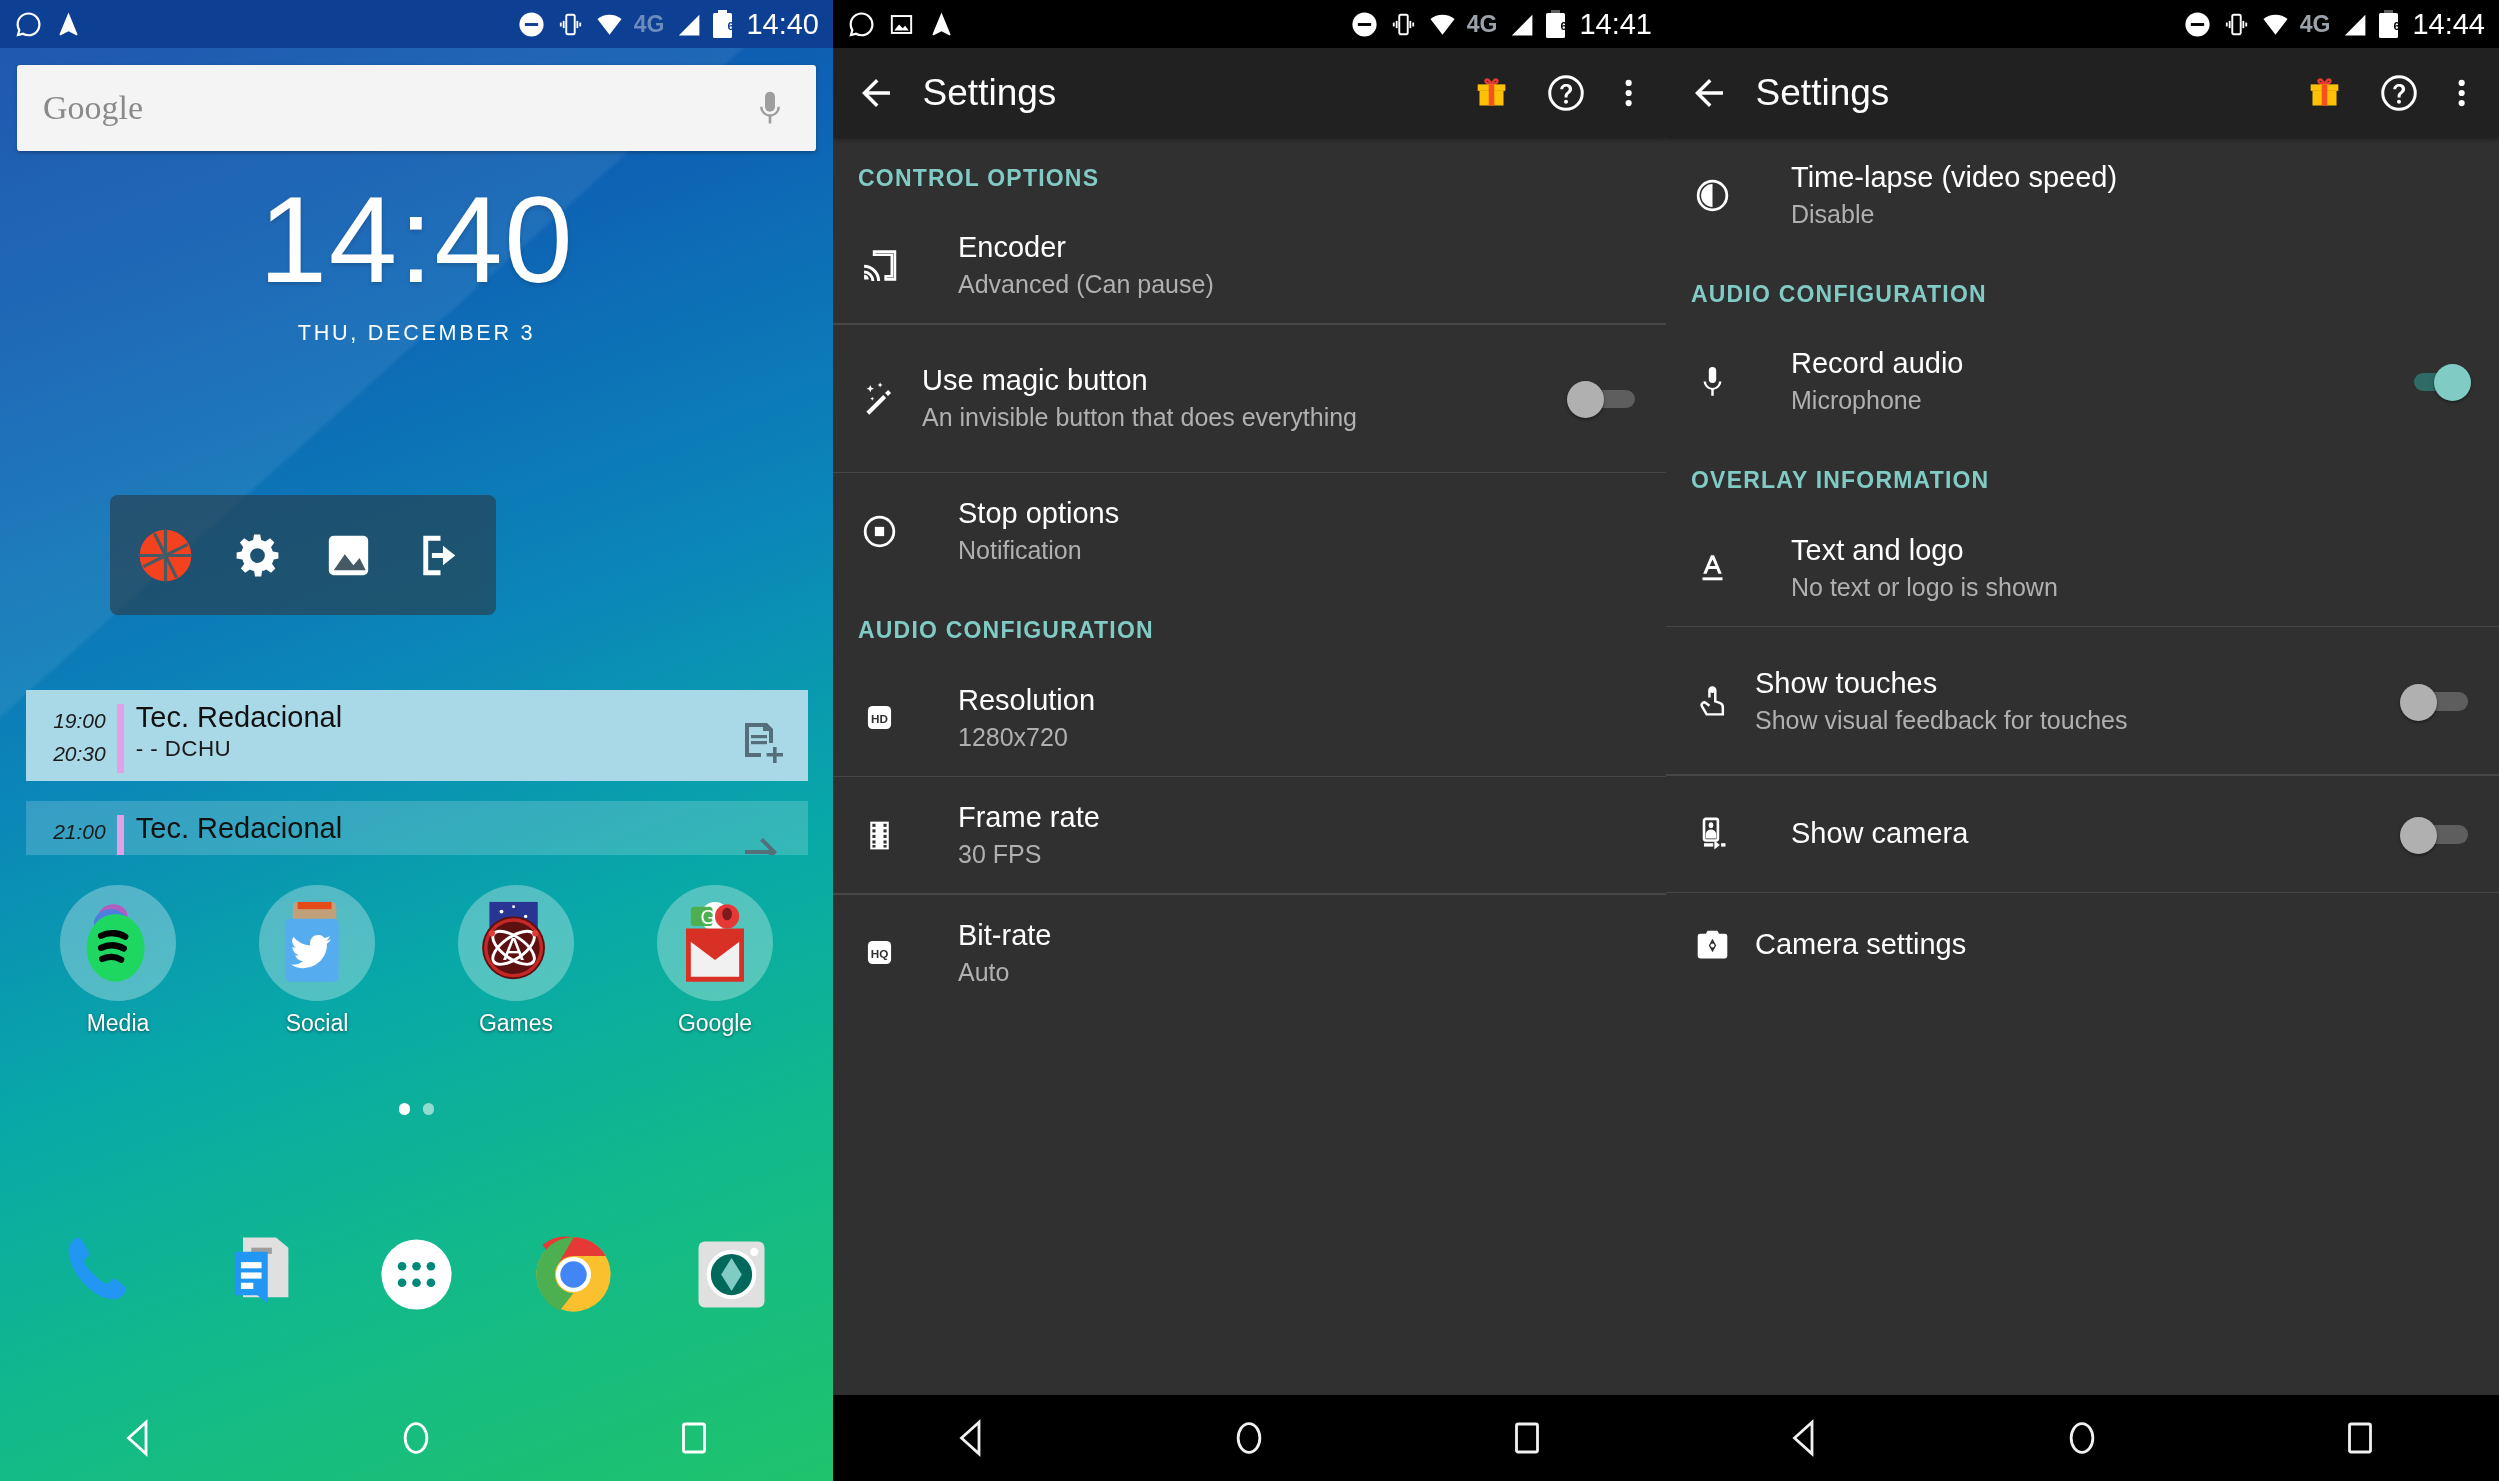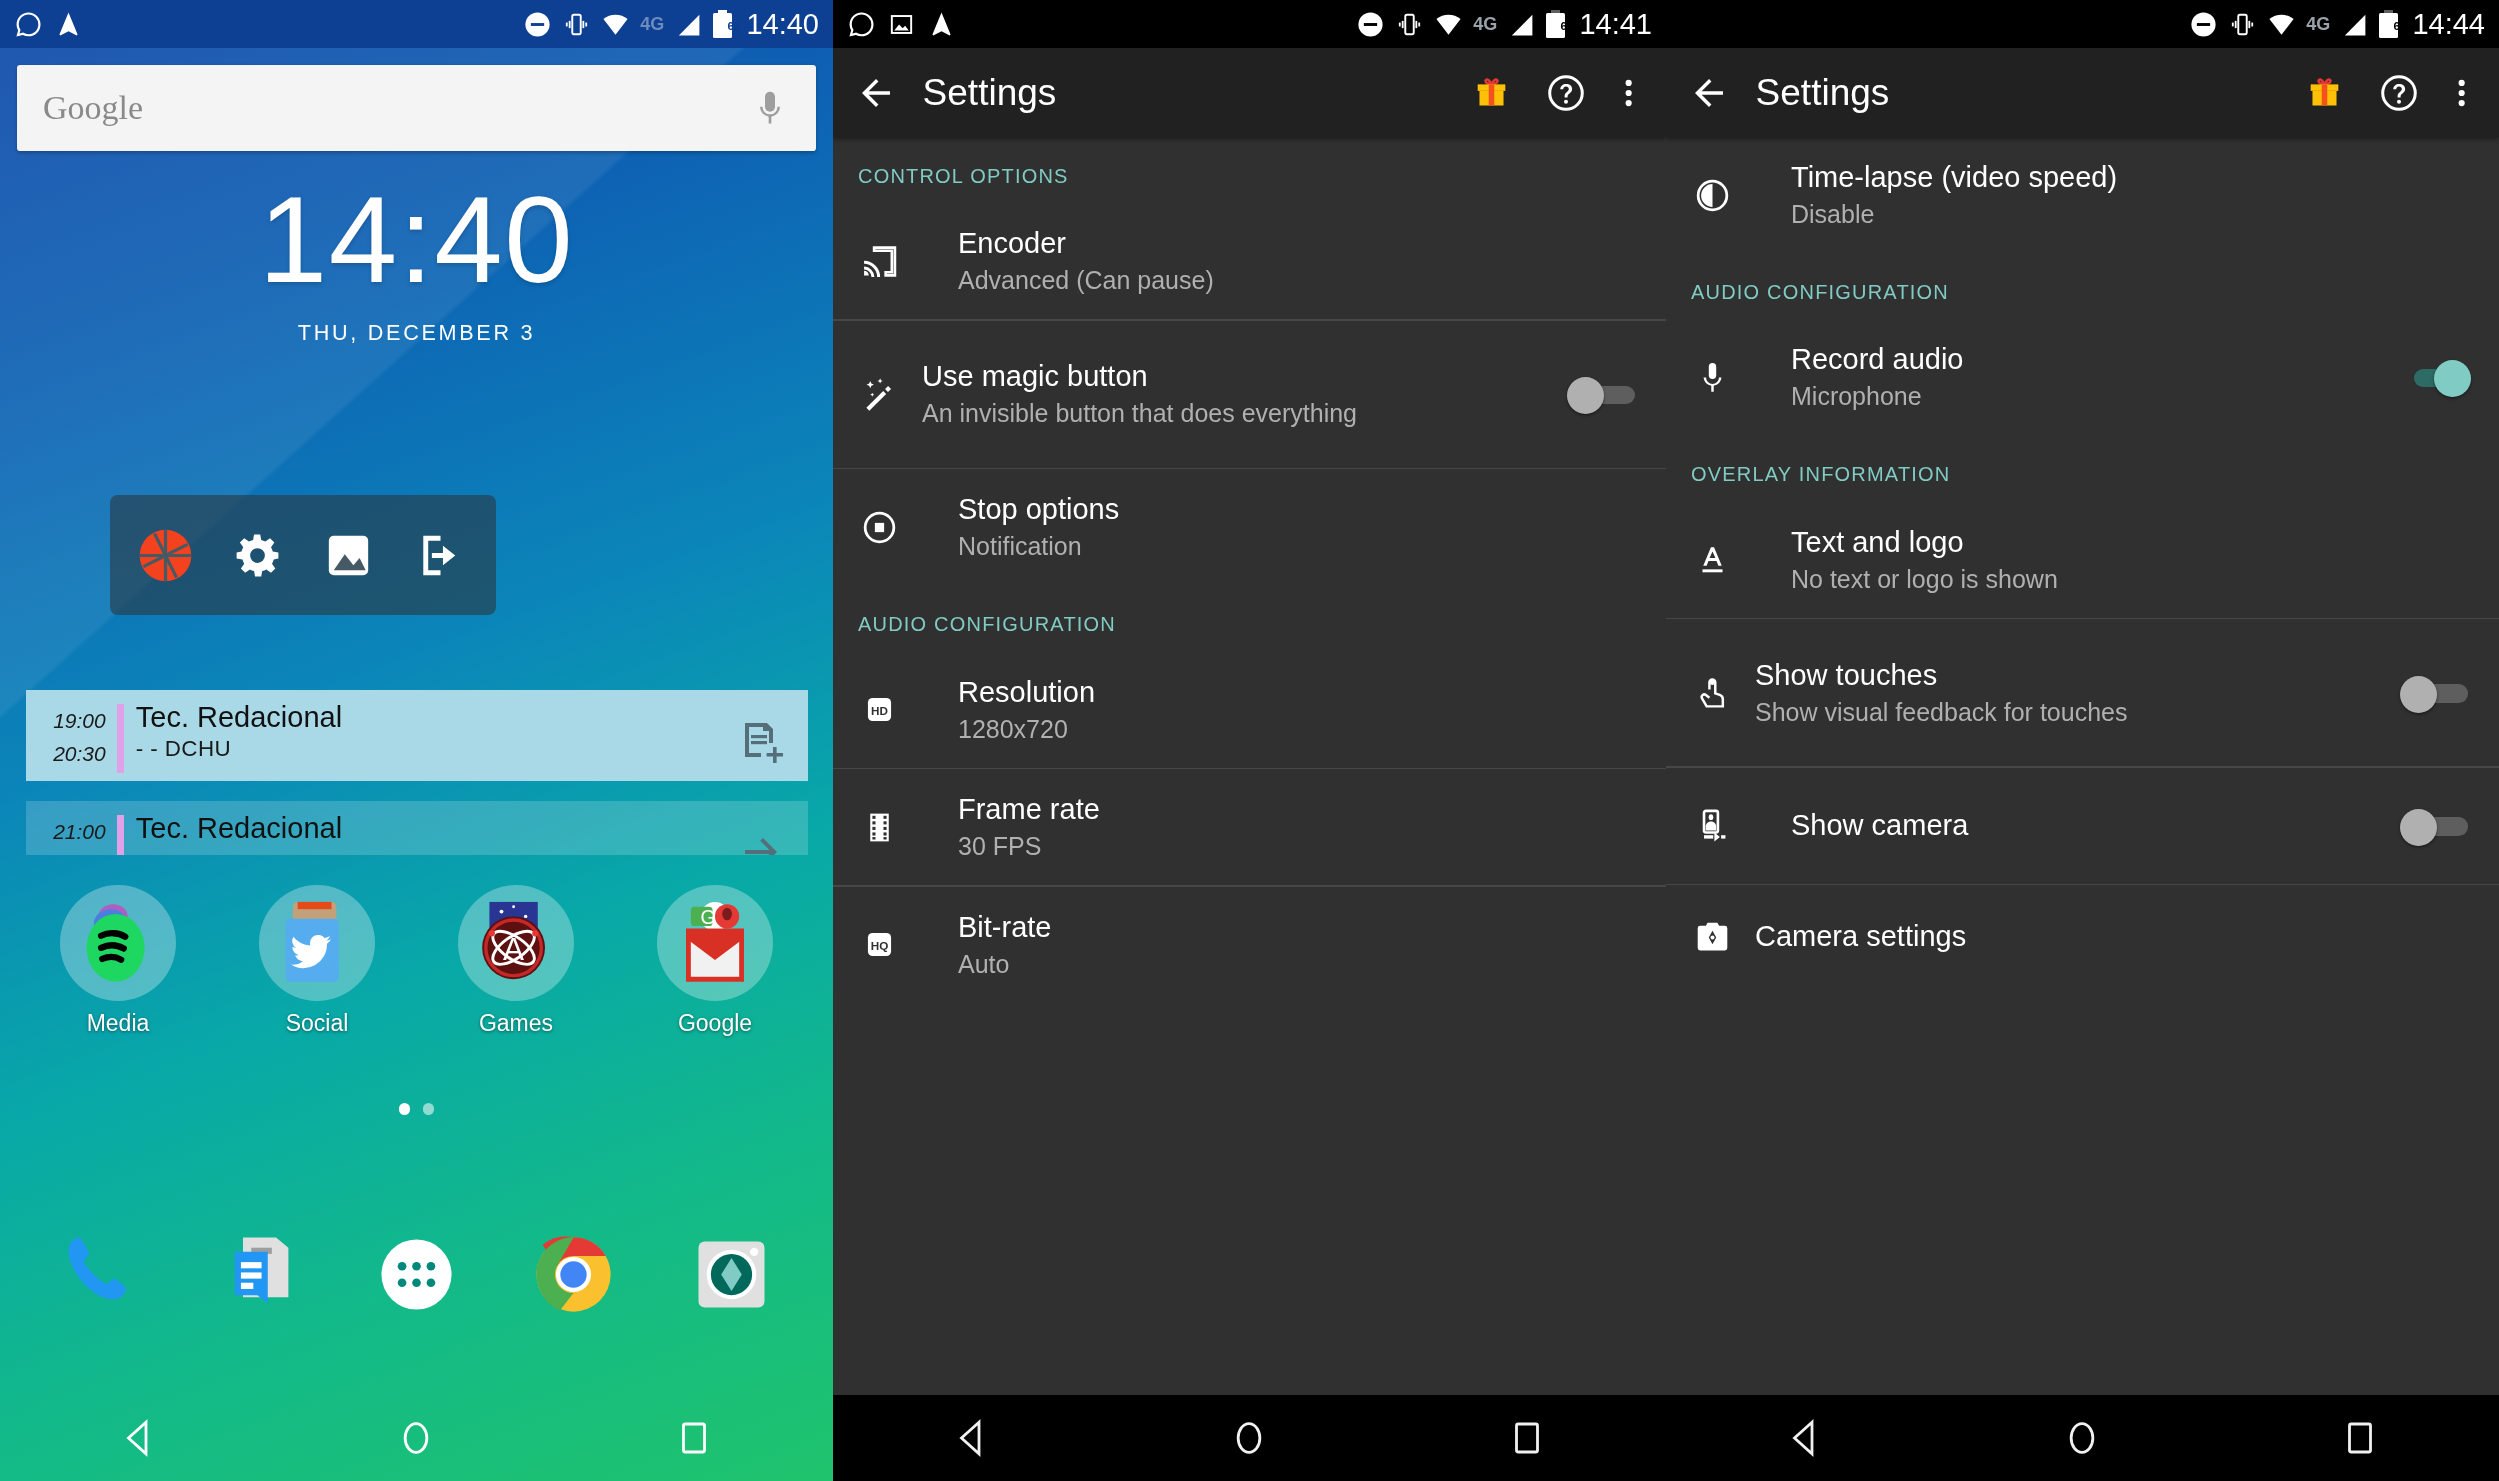--- a/index.html
+++ b/index.html
@@ -17,21 +17,21 @@
     height: 48px; display: flex; align-items: center;
     padding: 0 14px; position: relative; z-index: 20;
   }
   .sb-left { display: flex; align-items: center; gap: 10.8px; flex: 1; }
   .sb-right { display: flex; align-items: center; gap: 10px; }
   .sb-ico { width: 29px; height: 29px; display: block; }
   .sb-time {
     color: #fff; font-size: 29px; font-weight: 400; letter-spacing: 0px;
     margin-left: 4.6px; line-height: 1;
   }
-  .sb-4g { color: #9aa3ab; font-size: 18px; font-weight: 700; line-height: 1; text-align: right; }
+  .sb-4g { color: #9aa3ab; font-size: 23px; font-weight: 700; line-height: 1; text-align: right; }
   .panel-home .sb-4g { color: #6b8cbd; }
   .batt { position: relative; width: 18.5px; height: 28px; }
   .batt .cap { position:absolute; top:0; left:4.6px; width:9.3px; height:3.9px; background:currentColor; }
   .batt .body { position:absolute; top:3.1px; left:0; width:18.5px; height:25px; background:#fff; border-radius:1.5px;}
   .panel-home .batt .body { background:#fff; }
   .batt .num {
     position:absolute; top:10px; left:0; width:41px; text-align:center;
     font-size:11.6px; font-weight:700; line-height:1;
   }
 
@@ -145,21 +145,21 @@
 
   .settings-body {
     position: absolute; top: 137px; left: 0; right: 0; bottom: 86px;
     overflow: hidden;
   }
   .panel-right .settings-body { top: 48px; }
   .panel-right .toolbar { position: absolute; top: 48px; left:0; right:0; z-index: 9;}
   .panel-right .settings-body { top: 137px; }
 
   .section-header {
-    color: #80cbc4; font-size: 20px; font-weight: 400; letter-spacing: 1.2px;
+    color: #80cbc4; font-size: 23px; font-weight: 700; letter-spacing: 1.2px;
     padding: 28px 0 15.4px 25px;
   }
   .srow {
     display: flex; align-items: center; min-height: 102px; padding: 12.3px 23px 12.3px 23px;
     position: relative;
   }
   .srow .icon-col {
     width: 66px; min-width: 66px; display: flex; align-items: center; justify-content: flex-start;
     padding-left: 4.6px;
   }

